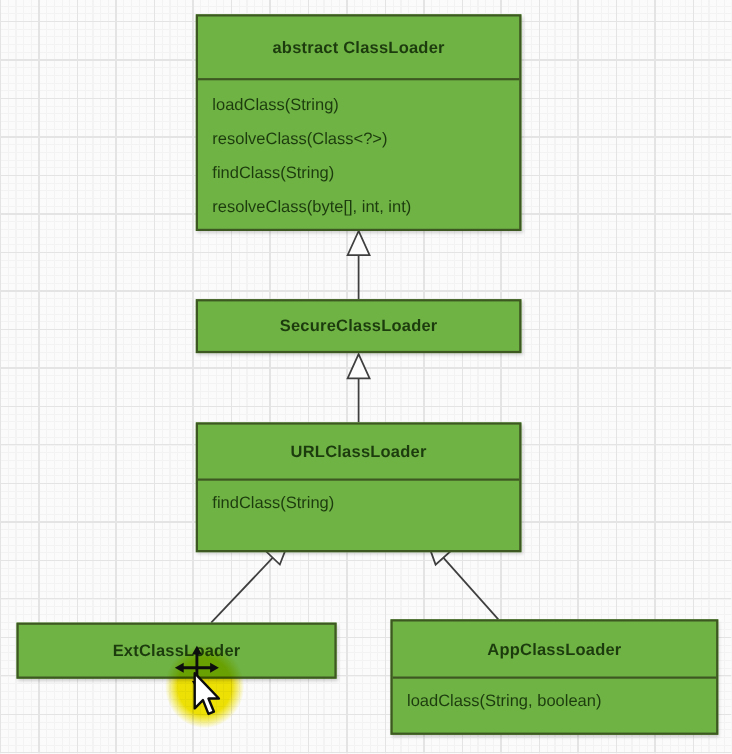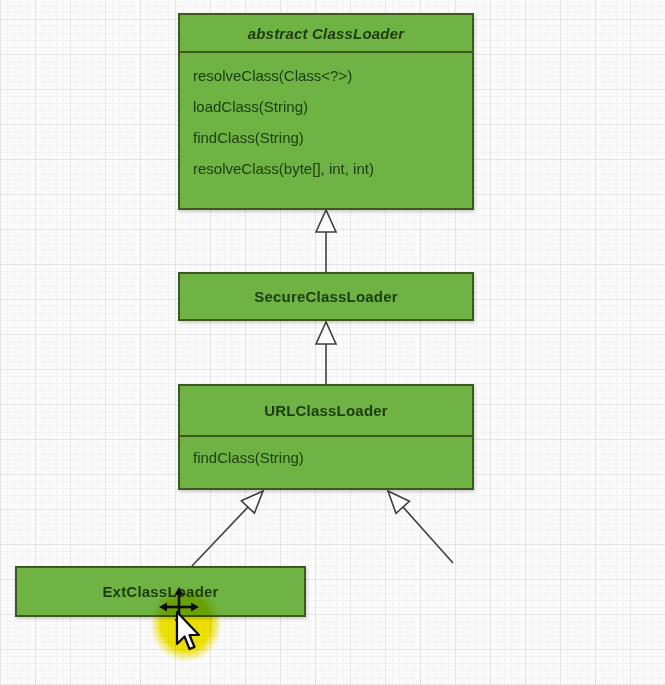--- a/index.html
+++ b/index.html
@@ -46,24 +46,24 @@
     border-top: 2px solid #3e5822;
     padding: 7px 0 0 13px;
   }
   .uml-method {
     font-size: 15px;
     line-height: 31px;
     white-space: nowrap;
   }
   
   #box-classloader { left: 178px; top: 13px;  width: 296px; height: 197px; }
-  #box-classloader .uml-title { height: 36px; font-style: italic; }
+  #box-classloader .uml-title { height: 56px; }
   #box-secure      { left: 178px; top: 272px; width: 296px; height: 49px; }
   #box-secure .uml-title { height: 100%; text-align: right; }
-  #box-url         { left: 178px; top: 384px; width: 296px; height: 106px; }
+  #box-url         { left: 178px; top: 384px; width: 296px; height: 118px; }
   #box-url .uml-title { height: 49px; }
   #box-ext         { left: 15px;  top: 566px; width: 291px; height: 51px; }
   #box-ext .uml-title { height: 100%; }
   #box-app         { left: 355px; top: 563px; width: 298px; height: 105px; }
   #box-app .uml-title { height: 50px; }
   #box-url .uml-methods, #box-app .uml-methods { padding-top: 5px; }
 
   .cursor-highlight {
     position: absolute;
     left: 150px; top: 586px;
@@ -101,42 +101,48 @@
       <polygon points="326,210 316,232 336,232"></polygon>
       <polygon points="326,322 316,344 336,344"></polygon>
       <polygon points="263,491 241.4,500.8 254.4,513.2"></polygon>
       <polygon points="388,491 409.4,501.3 396,513.3"></polygon>
     </g>
   </svg>
 
   <div class="uml-box" id="box-classloader">
     <div class="uml-title">abstract ClassLoader</div>
     <div class="uml-methods">
+      <div class="uml-method">loadClass(String)</div>
       <div class="uml-method">resolveClass(Class&lt;?&gt;)</div>
-      <div class="uml-method">loadClass(String)</div>
       <div class="uml-method">findClass(String)</div>
       <div class="uml-method">resolveClass(byte[], int, int)</div>
     </div>
   </div>
 
   <div class="uml-box" id="box-secure">
     <div class="uml-title">SecureClassLoader</div>
   </div>
 
   <div class="uml-box" id="box-url">
     <div class="uml-title">URLClassLoader</div>
     <div class="uml-methods">
       <div class="uml-method">findClass(String)</div>
     </div>
   </div>
 
   <div class="uml-box" id="box-ext">
     <div class="uml-title">ExtClassLoader</div>
   </div>
 
+  <div class="uml-box" id="box-app">
+    <div class="uml-title">AppClassLoader</div>
+    <div class="uml-methods">
+      <div class="uml-method">loadClass(String, boolean)</div>
+    </div>
+  </div>
 
   <div class="cursor-highlight"></div>
 
   <svg class="cursor" viewBox="0 0 60 80" xmlns="http://www.w3.org/2000/svg">
 
     <g stroke="#0d0d0d" stroke-width="2.6" fill="none">
       <line x1="24" y1="12" x2="24" y2="38"></line>
       <line x1="11" y1="25" x2="37" y2="25"></line>
     </g>
     <g fill="#0d0d0d" stroke="none">

